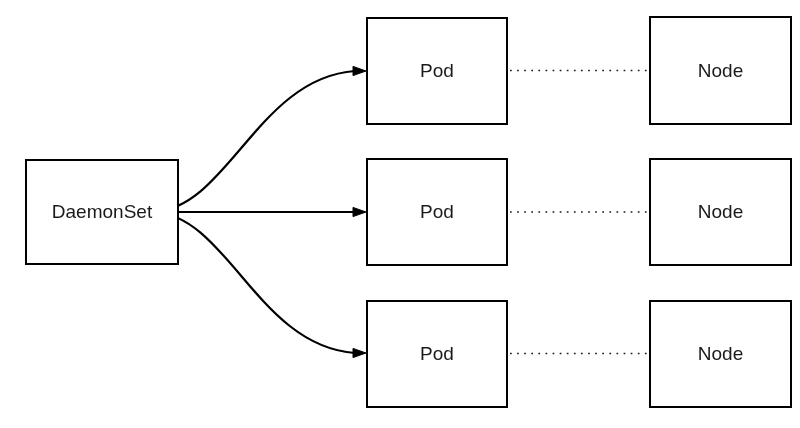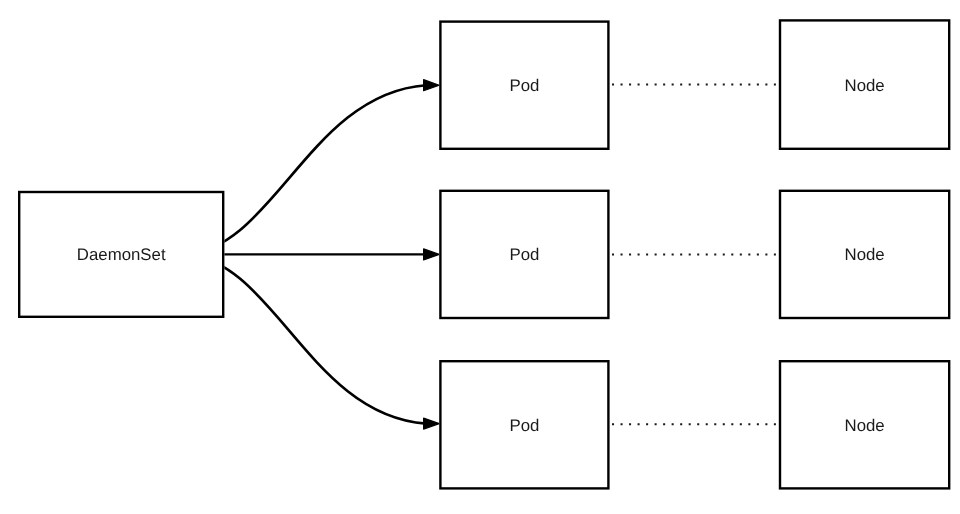--- a/index.html
+++ b/index.html
@@ -28,25 +28,25 @@
     height: 428px;
   }
   .box {
     position: absolute;
     box-sizing: border-box;
     border: 2px solid var(--line);
     background: var(--background);
     display: flex;
     align-items: center;
     justify-content: center;
-    font-size: 14px;
+    font-size: 19px;
     color: var(--text);
     text-align: right;
   }
-  .box-daemonset { left: 15px;  top: 159px; width: 172px; height: 106px; }
+  .box-daemonset { left: 25px;  top: 159px; width: 154px; height: 106px; }
   .box-pod-1     { left: 366px; top: 17px;  width: 142px; height: 108px; }
   .box-pod-2     { left: 366px; top: 158px; width: 142px; height: 108px; }
   .box-pod-3     { left: 366px; top: 300px; width: 142px; height: 108px; }
   .box-node-1    { left: 649px; top: 16px;  width: 143px; height: 109px; }
   .box-node-2    { left: 649px; top: 158px; width: 143px; height: 108px; }
   .box-node-3    { left: 649px; top: 300px; width: 143px; height: 108px; }
 
   .edge-curve {
     fill: none;
     stroke: var(--line);

